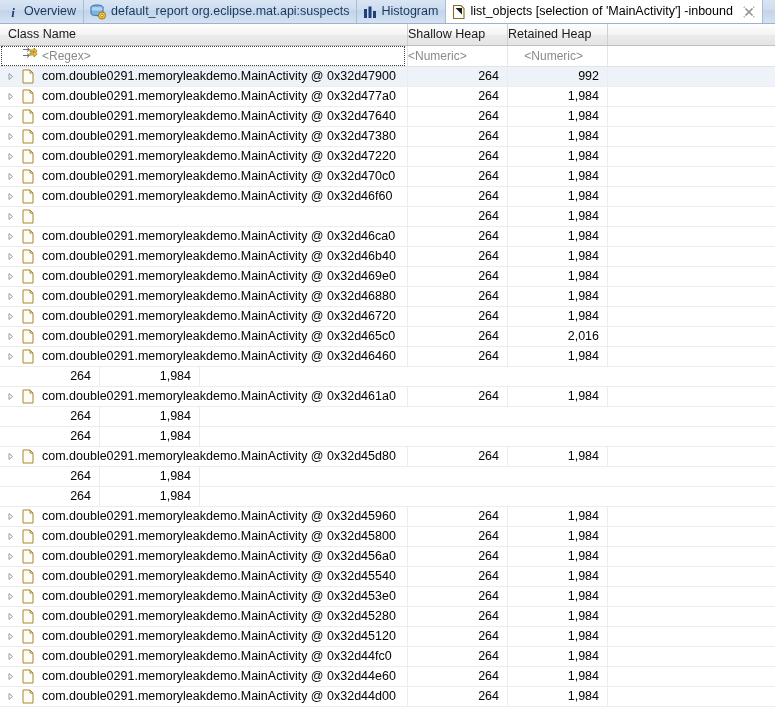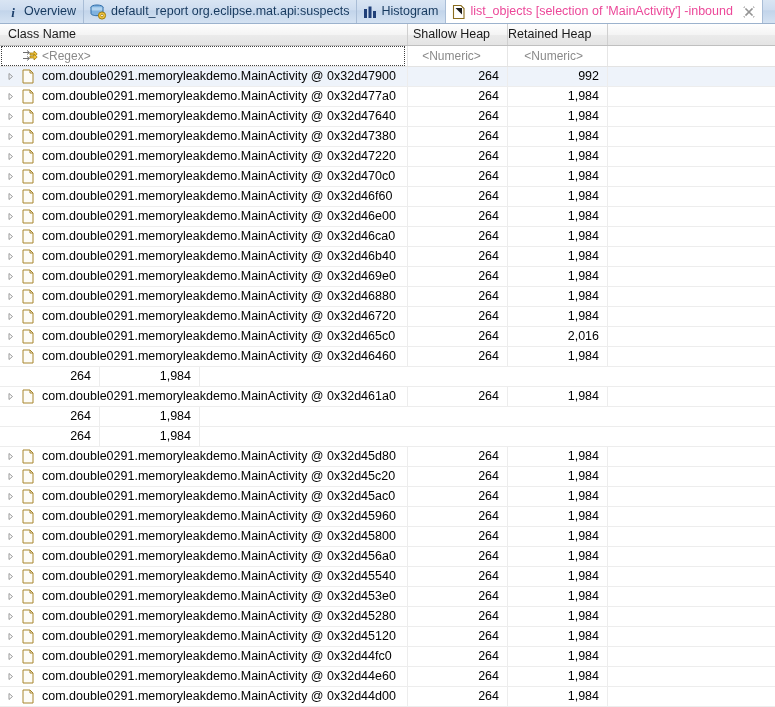--- a/index.html
+++ b/index.html
@@ -22,21 +22,21 @@
     display:flex;align-items:center;gap:4px;
     padding:0 7px 0 6px;height:23px;
     box-sizing:border-box;
     font-size:12.5px;color:#16395e;
     white-space:nowrap;cursor:default;
     border-right:1px solid #a9bdd6;
   }
   .tab.first{border-left:none;}
   .tab.active{
     background:#ffffff;
-    color:#ec4899;
+    color:#000000;
     border-right:1px solid #a9bdd6;
     border-top:none;
   }
   .tab-icon{display:inline-block;flex:0 0 auto;line-height:0;}
   .tab-label{line-height:23px;}
   .tab-close{
     margin-left:6px;display:inline-block;opacity:.65;line-height:0;
   }
   
   .table{
@@ -50,37 +50,37 @@
     box-sizing:border-box;
   }
   .hdr .cell{
     font-size:12.5px;color:#1a1a1a;
     line-height:21px;
     border-right:1px solid #cfcfcf;
     box-sizing:border-box;
     overflow:hidden;white-space:nowrap;
   }
   .c-name{width:408px;padding-left:8px;text-align:left;}
-  .c-shallow{width:100px;padding-right:12px;text-align:center;}
+  .c-shallow{width:100px;padding-right:12px;text-align:left;}
   .c-retained{width:100px;padding-right:24px;text-align:right;}
   .c-rest{width:166px;border-right:none !important;}
 
   .filterrow{
     display:flex;height:21px;
     box-sizing:border-box;
     border-bottom:1px solid #e3e3e3;
     background:#fff;
   }
   .filterrow .cell{
     box-sizing:border-box;border-right:1px solid #e6e6e6;
     color:#8a8a8a;font-size:12px;line-height:20px;
     white-space:nowrap;overflow:hidden;
   }
   .filterrow .c-name{
-    padding-left:0;display:flex;align-items:center;gap:4px;
+    padding-left:0;display:flex;gap:4px;
   }
   .filter-outline{
     position:absolute;left:1px;top:45px;width:404px;height:20px;
     border:1px dotted #404040;box-sizing:border-box;pointer-events:none;
   }
   .filter-icon{margin-left:22px;line-height:0;display:inline-block;}
 
   .rows{position:relative;}
   .row{
     display:flex;height:20px;box-sizing:border-box;
@@ -317,21 +317,20 @@
             <svg width="9" height="9" viewBox="0 0 9 9">
               <path d="M3 1.5 L6.5 4.5 L3 7.5 z" fill="none" stroke="#9a9a9a" stroke-width="1"></path>
             </svg>
           </span>
           <span class="obj-icon">
             <svg width="12" height="15" viewBox="0 0 12 15">
               <path d="M1 1 h7 l3 3 v10 h-10 z" fill="#fdfcf7" stroke="#a8862c" stroke-width="1"></path>
               <path d="M8 1 v3 h3" fill="none" stroke="#a8862c" stroke-width="1"></path>
             </svg>
           </span>
-          <span class="name-text">com.double0291.memoryleakdemo.MainActivity @ 0x32d46e00</span>
         </div>
         <div class="cell c-shallow">264</div>
         <div class="cell c-retained">1,984</div>
         <div class="cell c-rest"></div>
       </div>
       <div class="row">
         <div class="cell c-name">
           <span class="twisty">
             <svg width="9" height="9" viewBox="0 0 9 9">
               <path d="M3 1.5 L6.5 4.5 L3 7.5 z" fill="none" stroke="#9a9a9a" stroke-width="1"></path>
@@ -510,53 +509,25 @@
               <path d="M8 1 v3 h3" fill="none" stroke="#a8862c" stroke-width="1"></path>
             </svg>
           </span>
           <span class="name-text">com.double0291.memoryleakdemo.MainActivity @ 0x32d45d80</span>
         </div>
         <div class="cell c-shallow">264</div>
         <div class="cell c-retained">1,984</div>
         <div class="cell c-rest"></div>
       </div>
       <div class="row">
-        <div class="cell c-name">
-          <span class="twisty">
-            <svg width="9" height="9" viewBox="0 0 9 9">
-              <path d="M3 1.5 L6.5 4.5 L3 7.5 z" fill="none" stroke="#9a9a9a" stroke-width="1"></path>
-            </svg>
-          </span>
-          <span class="obj-icon">
-            <svg width="12" height="15" viewBox="0 0 12 15">
-              <path d="M1 1 h7 l3 3 v10 h-10 z" fill="#fdfcf7" stroke="#a8862c" stroke-width="1"></path>
-              <path d="M8 1 v3 h3" fill="none" stroke="#a8862c" stroke-width="1"></path>
-            </svg>
-          </span>
-          <span class="name-text">com.double0291.memoryleakdemo.MainActivity @ 0x32d45c20</span>
-        </div>
-        <div class="cell c-shallow">264</div>
-        <div class="cell c-retained">1,984</div>
-        <div class="cell c-rest"></div>
-      </div>
-      <div class="row">
-        <div class="cell c-name">
-          <span class="twisty">
-            <svg width="9" height="9" viewBox="0 0 9 9">
-              <path d="M3 1.5 L6.5 4.5 L3 7.5 z" fill="none" stroke="#9a9a9a" stroke-width="1"></path>
-            </svg>
-          </span>
-          <span class="obj-icon">
-            <svg width="12" height="15" viewBox="0 0 12 15">
-              <path d="M1 1 h7 l3 3 v10 h-10 z" fill="#fdfcf7" stroke="#a8862c" stroke-width="1"></path>
-              <path d="M8 1 v3 h3" fill="none" stroke="#a8862c" stroke-width="1"></path>
-            </svg>
-          </span>
-          <span class="name-text">com.double0291.memoryleakdemo.MainActivity @ 0x32d45ac0</span>
-        </div>
+        <div class="cell c-shallow">264</div>
+        <div class="cell c-retained">1,984</div>
+        <div class="cell c-rest"></div>
+      </div>
+      <div class="row">
         <div class="cell c-shallow">264</div>
         <div class="cell c-retained">1,984</div>
         <div class="cell c-rest"></div>
       </div>
       <div class="row">
         <div class="cell c-name">
           <span class="twisty">
             <svg width="9" height="9" viewBox="0 0 9 9">
               <path d="M3 1.5 L6.5 4.5 L3 7.5 z" fill="none" stroke="#9a9a9a" stroke-width="1"></path>
             </svg>

